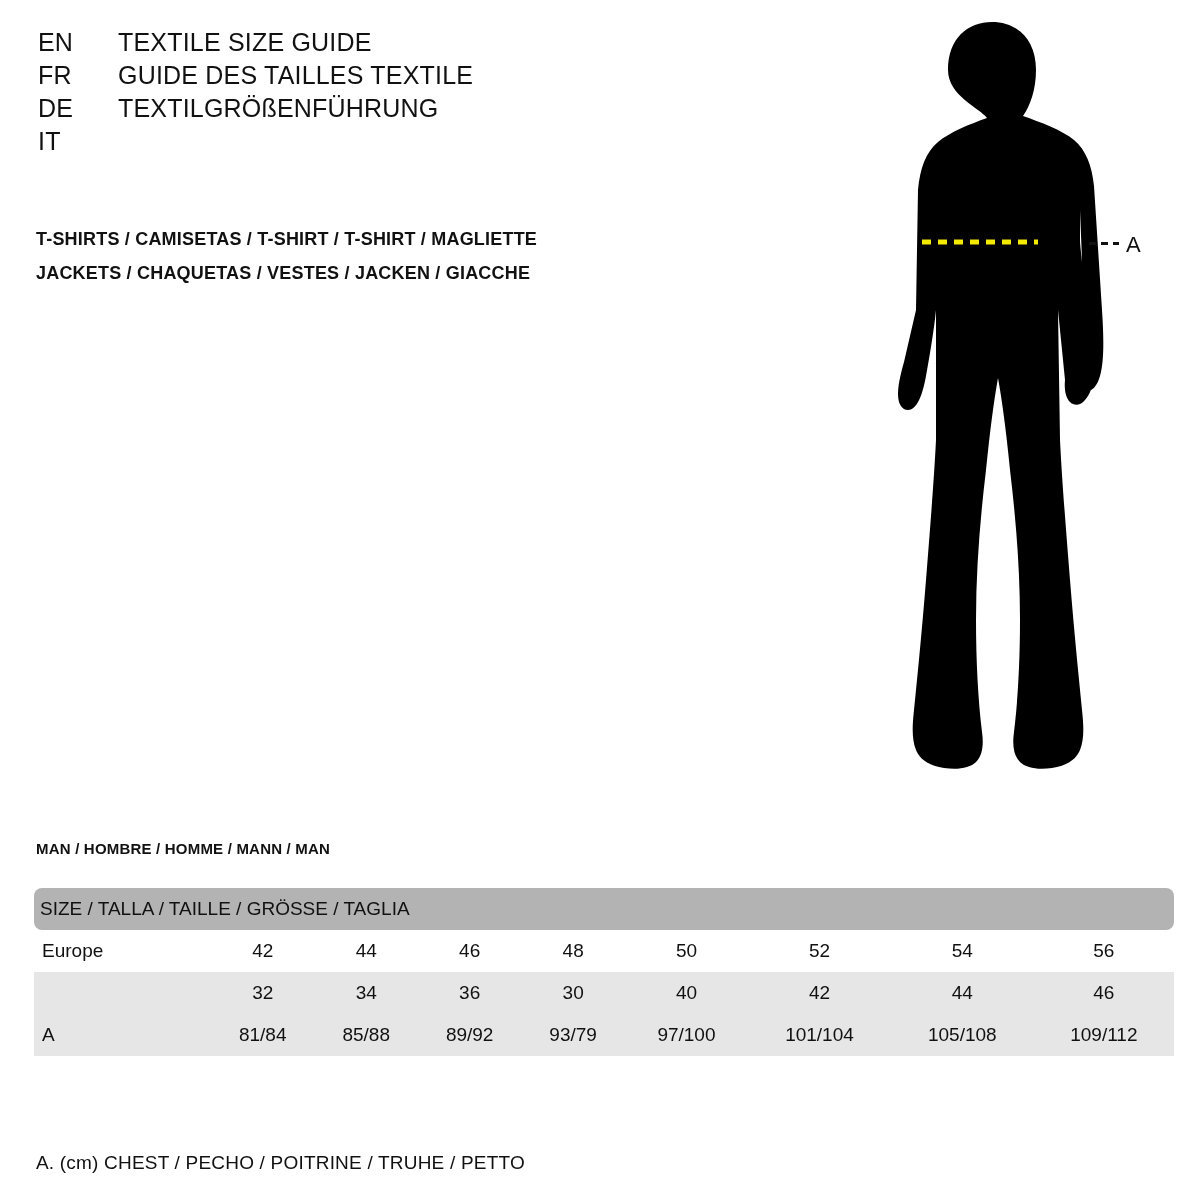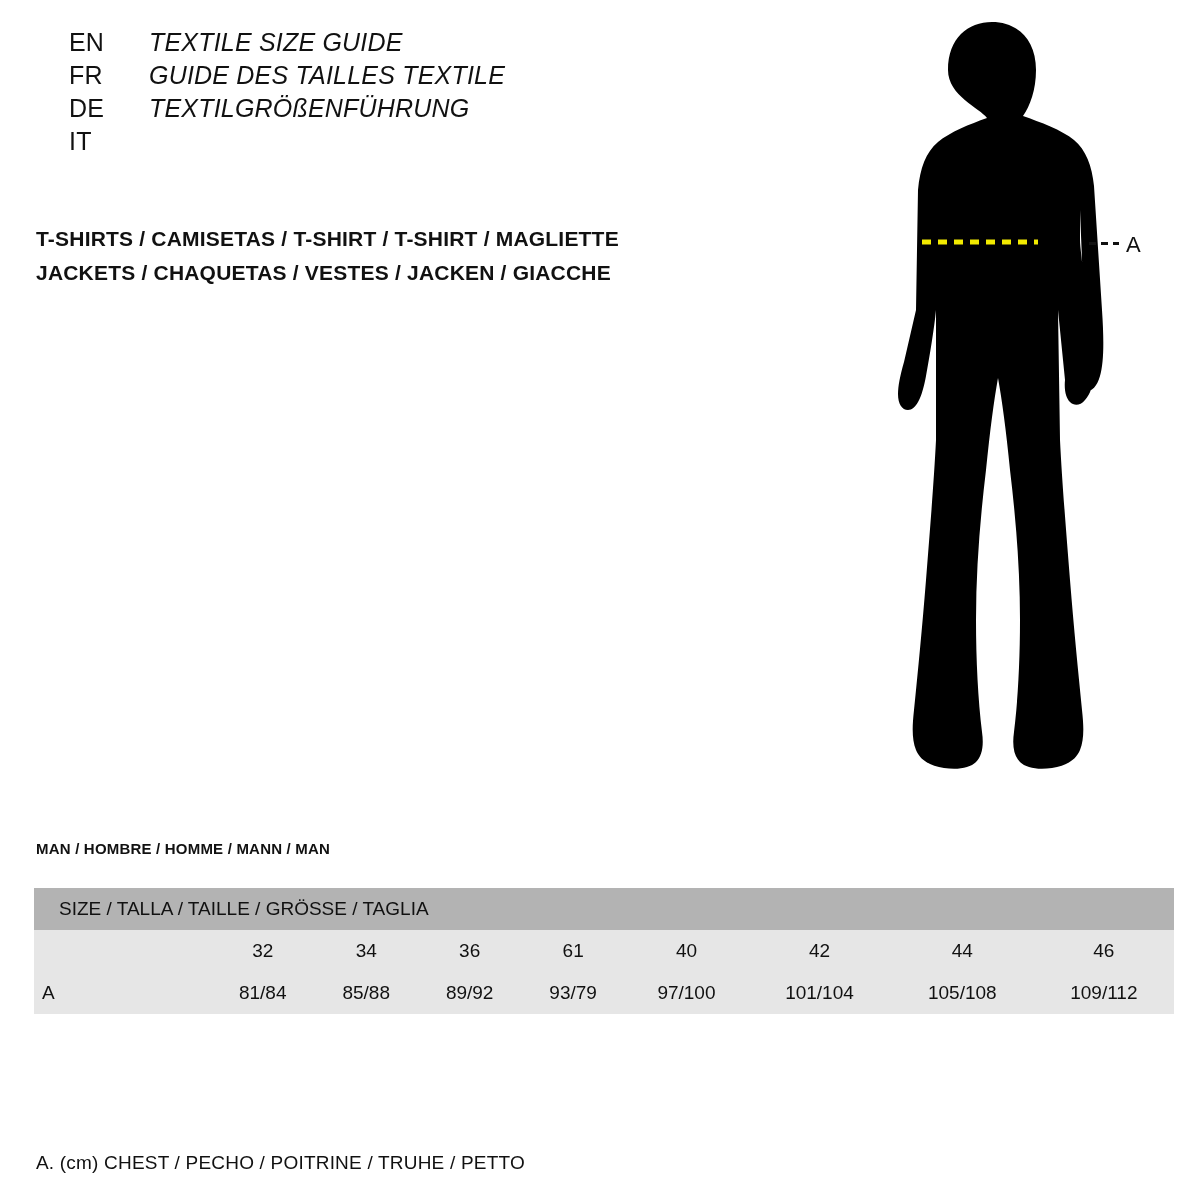--- a/index.html
+++ b/index.html
@@ -15,48 +15,46 @@
     position: relative;
     overflow: hidden;
   }
 
   
   .lang-block {
     position: absolute;
     left: 38px;
     top: 26px;
     width: 700px;
-    margin-left: 31px;
   }
   .lang-row {
     display: flex;
     align-items: baseline;
     font-size: 25px;
     line-height: 33px;
     letter-spacing: 0.2px;
     white-space: nowrap;
   }
   .lang-code {
     width: 80px;
     flex: 0 0 80px;
   }
   .lang-text {
     flex: 1 1 auto;
-    font-style: italic;
   }
 
   
   .garment-block {
     position: absolute;
     left: 36px;
     top: 222px;
     width: 760px;
   }
   .garment-line {
-    font-size: 21px;
+    font-size: 18px;
     line-height: 34px;
     font-weight: bold;
     letter-spacing: 0.2px;
     white-space: nowrap;
   }
 
   
   .figure-wrap {
     position: absolute;
     left: 830px;
@@ -110,21 +108,22 @@
   }
   .size-table .rowhead {
     text-align: left;
     padding-left: 8px;
     width: 165px;
   }
   .row-head-band td {
     background: #b3b3b3;
     text-align: left;
     font-size: 19px;
-    padding-left: 25px;
+    padding-left: 6px;
+    border-radius: 8px;
   }
   .row-shade td {
     background: #e6e6e6;
   }
   .row-plain td {
     background: #ffffff;
   }
   .row-bottom td {
     background: #e6e6e6;
   }
@@ -223,26 +222,37 @@
   <div class="measure-label">A</div>
 </div>
 
 <div class="section-title">MAN / HOMBRE / HOMME / MANN / MAN</div>
 
 <table class="size-table">
   <tbody>
     <tr class="row-head-band">
       <td colspan="9">SIZE / TALLA / TAILLE / GRÖSSE / TAGLIA</td>
     </tr>
+    <tr class="row-plain">
+      <td class="rowhead">Europe</td>
+      <td>42</td>
+      <td>44</td>
+      <td>46</td>
+      <td>48</td>
+      <td>50</td>
+      <td>52</td>
+      <td>54</td>
+      <td>56</td>
+    </tr>
     <tr class="row-shade">
       <td class="rowhead"></td>
       <td>32</td>
       <td>34</td>
       <td>36</td>
-      <td>61</td>
+      <td>30</td>
       <td>40</td>
       <td>42</td>
       <td>44</td>
       <td>46</td>
     </tr>
     <tr class="row-bottom">
       <td class="rowhead">A</td>
       <td>81/84</td>
       <td>85/88</td>
       <td>89/92</td>

